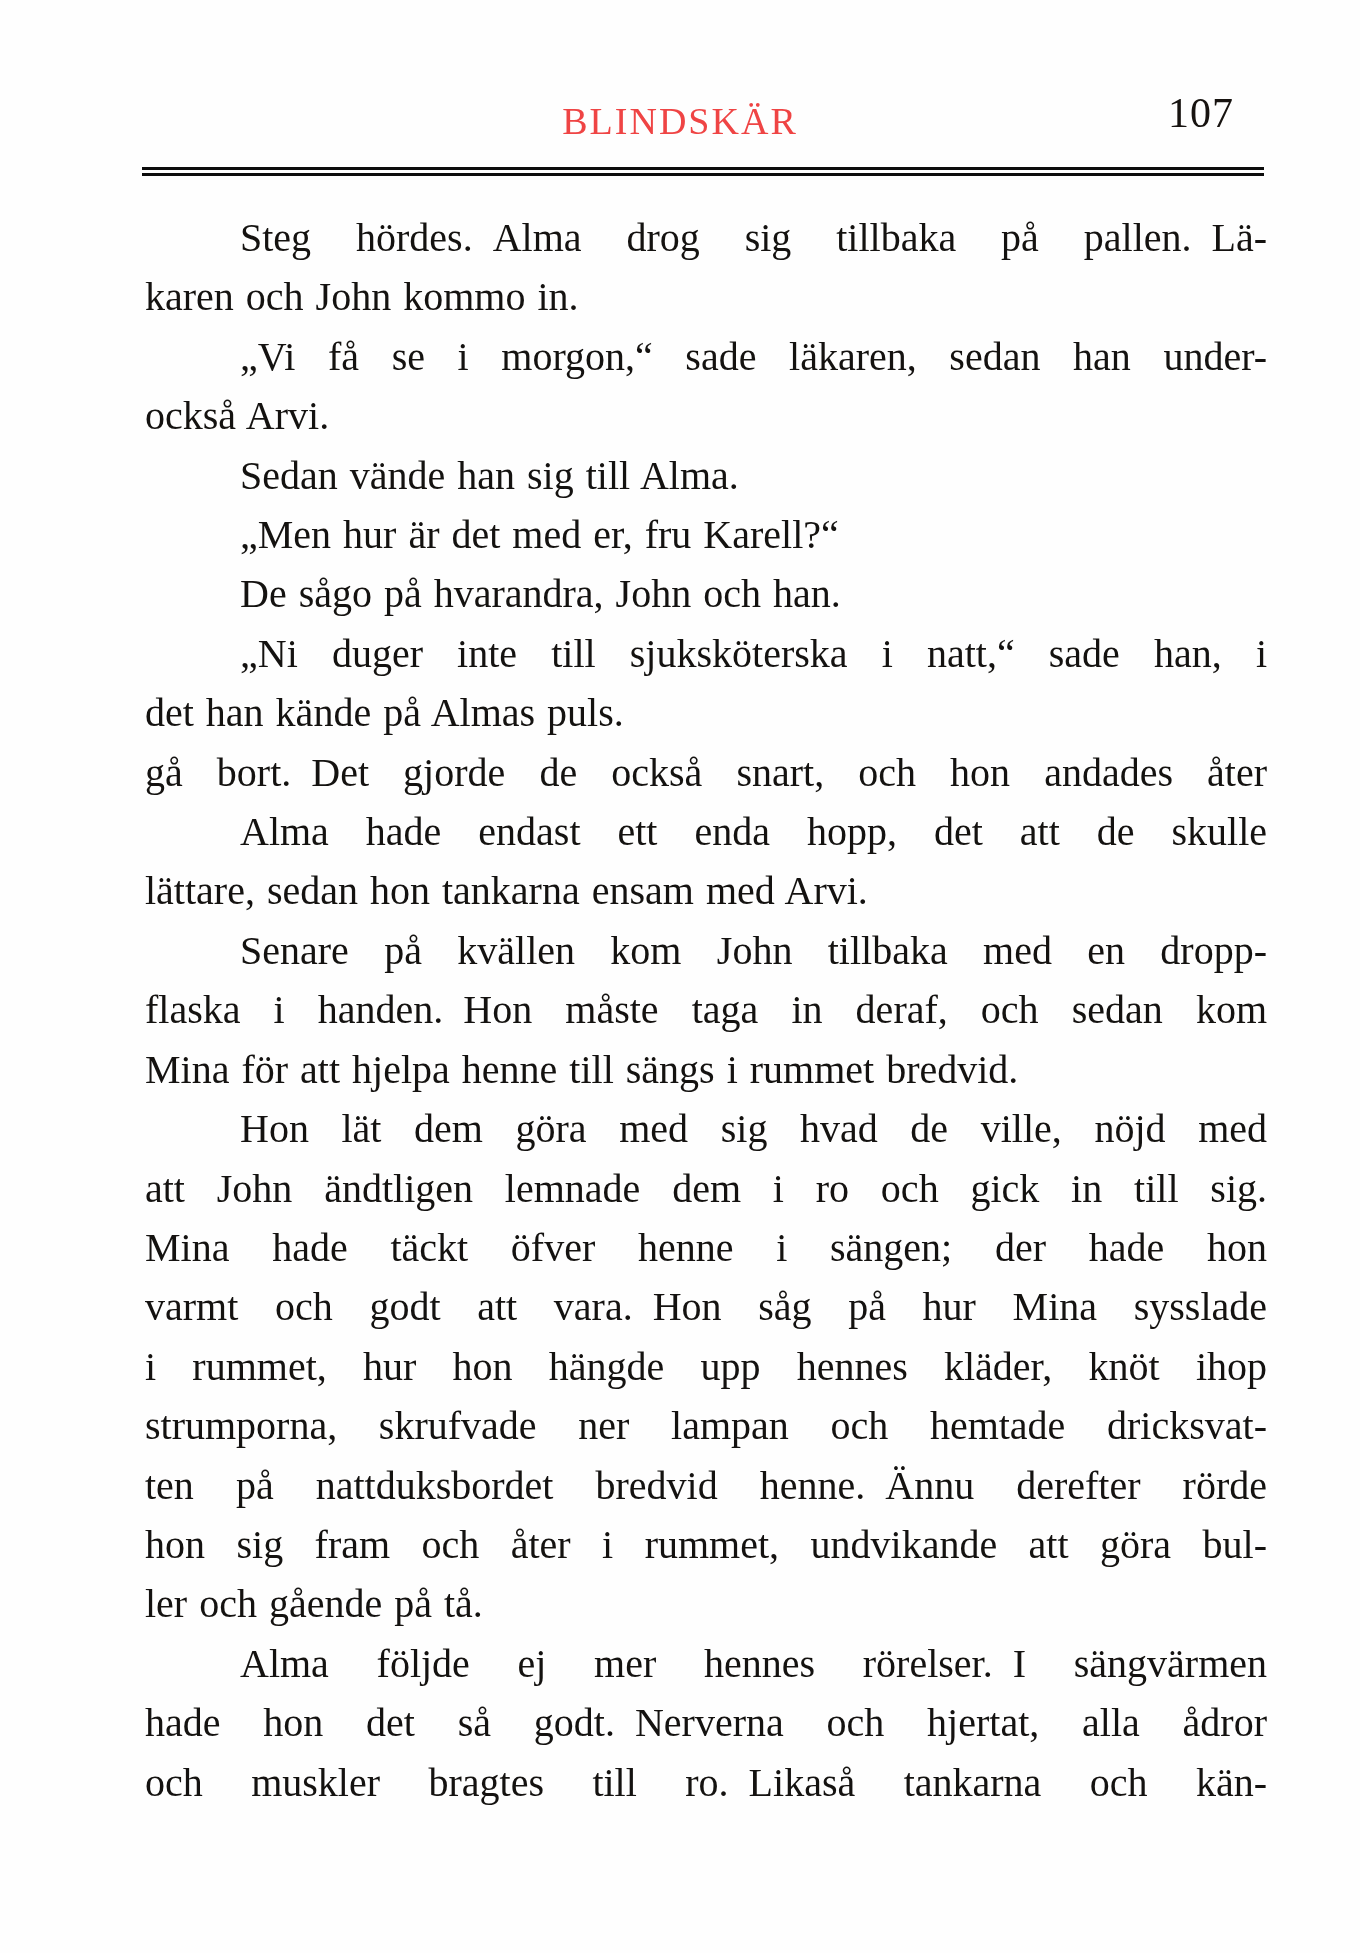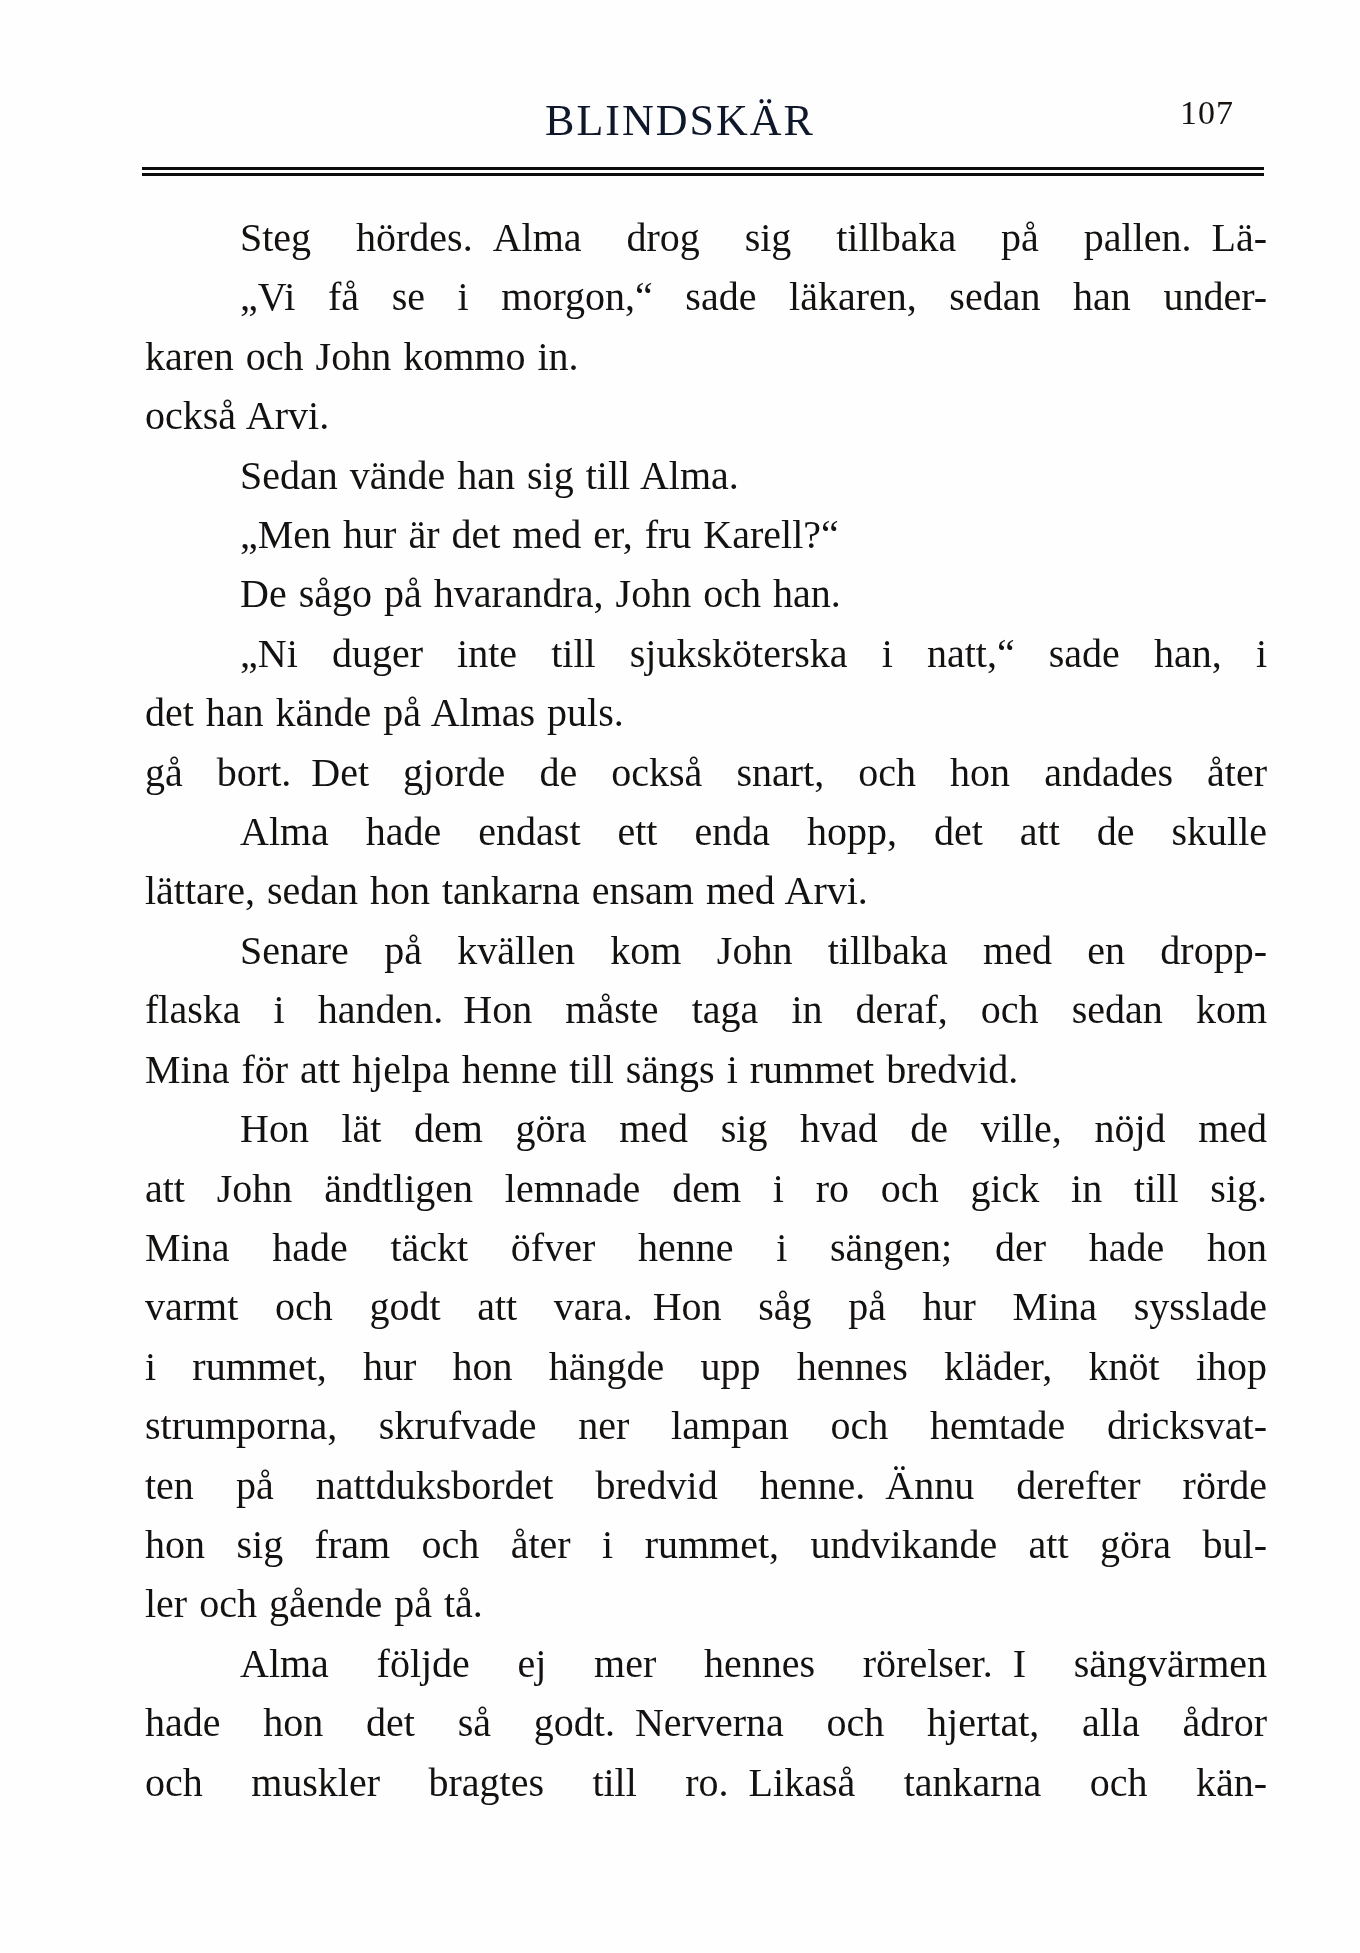--- a/index.html
+++ b/index.html
@@ -16,31 +16,31 @@
     color: #141210;
     font-family: "Liberation Serif", "DejaVu Serif", serif;
     overflow: hidden;
   }
   .running-title {
     position: absolute;
     top: 103px;
     left: 0;
     width: 1360px;
     text-align: center;
-    font-size: 44px;
+    font-size: 38px;
     line-height: 36px;
     letter-spacing: 2px;
     font-weight: 400;
-    color: #0f172a;
+    color: #ef4444;
   }
   .page-number {
     position: absolute;
     top: 92px;
     right: 126px;
-    font-size: 34px;
+    font-size: 42px;
     line-height: 42px;
     letter-spacing: 1px;
     color: #171310;
   }
   .double-rule {
     position: absolute;
     top: 167px;
     left: 142px;
     width: 1122px;
     height: 3px;
@@ -74,22 +74,22 @@
 <div class="page">
 
   <div class="running-title">BLINDSKÄR</div>
 
   <div class="page-number">107</div>
 
   <div class="double-rule"></div>
 
   <main class="body-text" id="body-text">
       <div class="line indent justified">Steg hördes. Alma drog sig tillbaka på pallen. Lä-</div>
+      <div class="line">karen och John kommo in.</div>
       <div class="line indent justified">„Vi få se i morgon,“ sade läkaren, sedan han under-</div>
-      <div class="line">karen och John kommo in.</div>
       <div class="line">också Arvi.</div>
       <div class="line indent">Sedan vände han sig till Alma.</div>
       <div class="line indent">„Men hur är det med er, fru Karell?“</div>
       <div class="line indent">De sågo på hvarandra, John och han.</div>
       <div class="line indent justified">„Ni duger inte till sjuksköterska i natt,“ sade han, i</div>
       <div class="line">det han kände på Almas puls.</div>
       <div class="line justified">gå bort. Det gjorde de också snart, och hon andades åter</div>
       <div class="line indent justified">Alma hade endast ett enda hopp, det att de skulle</div>
       <div class="line">lättare, sedan hon tankarna ensam med Arvi.</div>
       <div class="line indent justified">Senare på kvällen kom John tillbaka med en dropp-</div>

